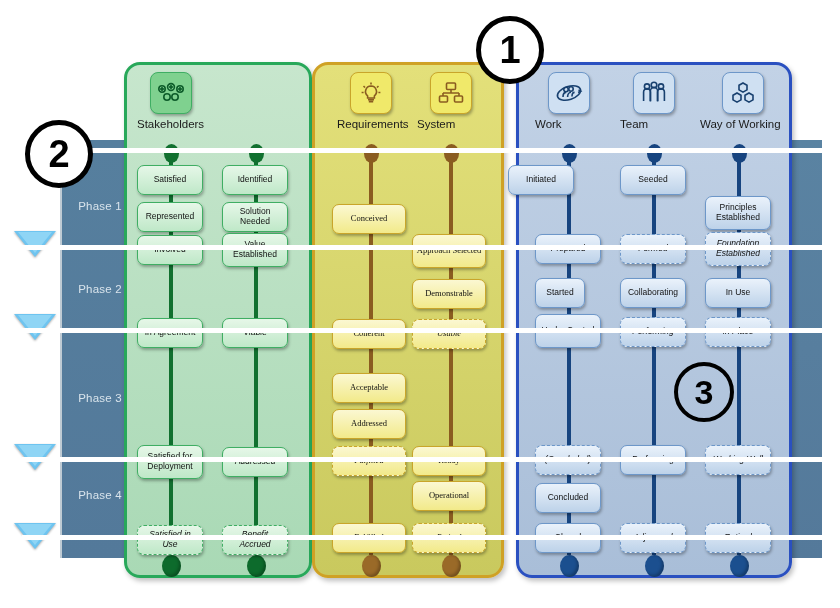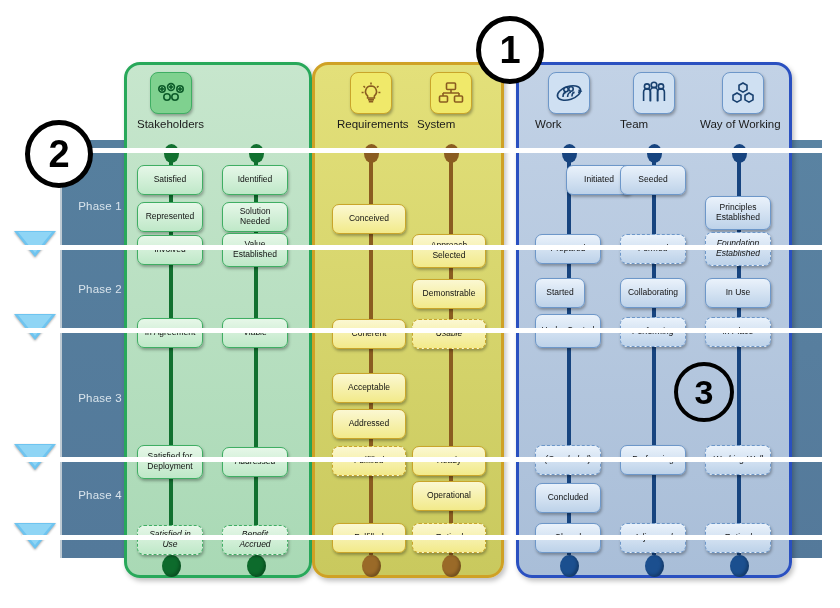--- a/index.html
+++ b/index.html
@@ -65,21 +65,21 @@
   .arrowhead.y{border-top:7px solid #8a5c20;}
   .arrowhead.b{border-top:7px solid #17447f;}
 
   
   .card{position:absolute;height:30px;border-radius:7px;z-index:5;
     display:flex;align-items:center;justify-content:center;text-align:center;
     font-size:8.5px;line-height:1.12;color:#111;padding:0 3px;box-sizing:border-box;
     box-shadow:1px 2px 3px rgba(0,0,0,.3);}
   .card.tall{height:34px;}
   .card.g{background:linear-gradient(180deg,#e6f7e8 0%,#bfe8c8 100%);border:1px solid #3fae63;}
-  .card.y{background:linear-gradient(180deg,#fbf8d2 0%,#f2ea8a 100%);border:1px solid #c9a52a;}
+  .card.y{background:linear-gradient(180deg,#fbf8d2 0%,#f2ea8a 100%);border:1px solid #c9a52a;font-family:Liberation Serif, serif;}
   .card.b{background:linear-gradient(180deg,#eaf2fb 0%,#bdd2e9 100%);border:1px solid #6d97c9;}
   .card.dashed{border-style:dashed;font-style:italic;}
 
   
   .callout{position:absolute;border-radius:50%;background:#fff;border:5px solid #000;
     display:flex;align-items:center;justify-content:center;
     font-size:38px;font-weight:bold;color:#000;z-index:20;}
 </style>
 </head>
 <body>
@@ -257,21 +257,21 @@
   <div class="card y dashed" style="left:332px;top:446px;width:74px">Fulfilled</div>
   <div class="card y" style="left:332px;top:523px;width:74px">Fulfilled</div>
 
   <div class="card y tall" style="left:412px;top:234px;width:74px">Approach Selected</div>
   <div class="card y" style="left:412px;top:279px;width:74px">Demonstrable</div>
   <div class="card y dashed" style="left:412px;top:319px;width:74px">Usable</div>
   <div class="card y" style="left:412px;top:446px;width:74px">Ready</div>
   <div class="card y" style="left:412px;top:481px;width:74px">Operational</div>
   <div class="card y dashed" style="left:412px;top:523px;width:74px">Retired</div>
 
-  <div class="card b" style="left:566px;top:165px;width:66px">Initiated</div>
+  <div class="card b" style="left:508px;top:165px;width:66px">Initiated</div>
   <div class="card b" style="left:535px;top:234px;width:66px">Prepared</div>
   <div class="card b" style="left:535px;top:278px;width:50px">Started</div>
   <div class="card b tall" style="left:535px;top:314px;width:66px">Under Control</div>
   <div class="card b dashed" style="left:535px;top:445px;width:66px">(Concluded)</div>
   <div class="card b" style="left:535px;top:483px;width:66px">Concluded</div>
   <div class="card b" style="left:535px;top:523px;width:66px">Closed</div>
 
   <div class="card b" style="left:620px;top:165px;width:66px">Seeded</div>
   <div class="card b dashed" style="left:620px;top:234px;width:66px">Formed</div>
   <div class="card b" style="left:620px;top:278px;width:66px">Collaborating</div>

